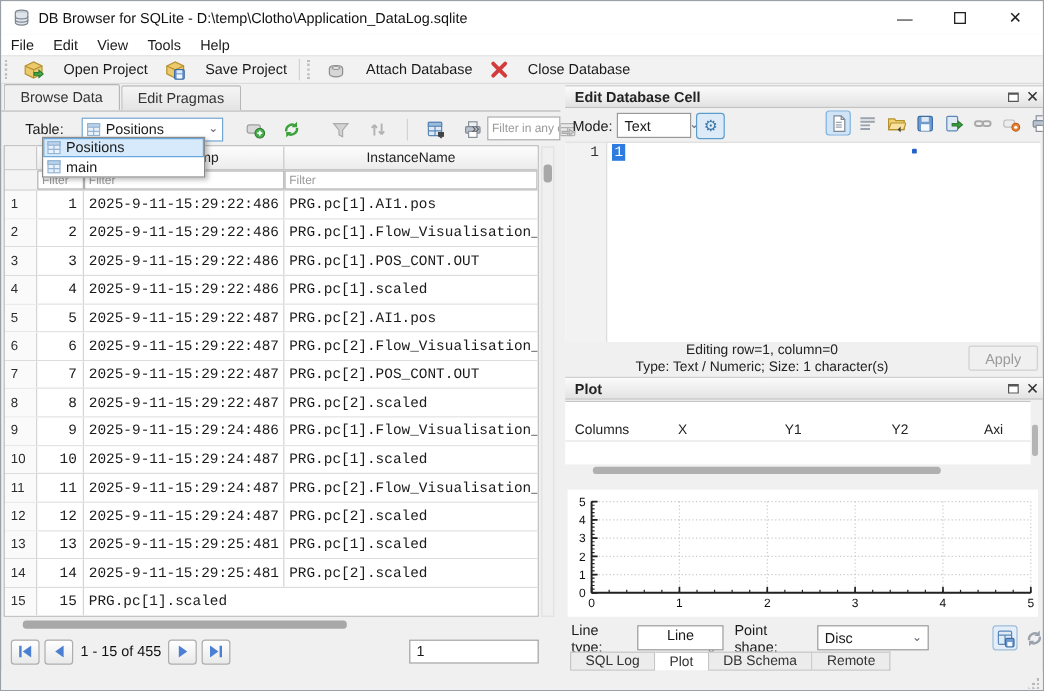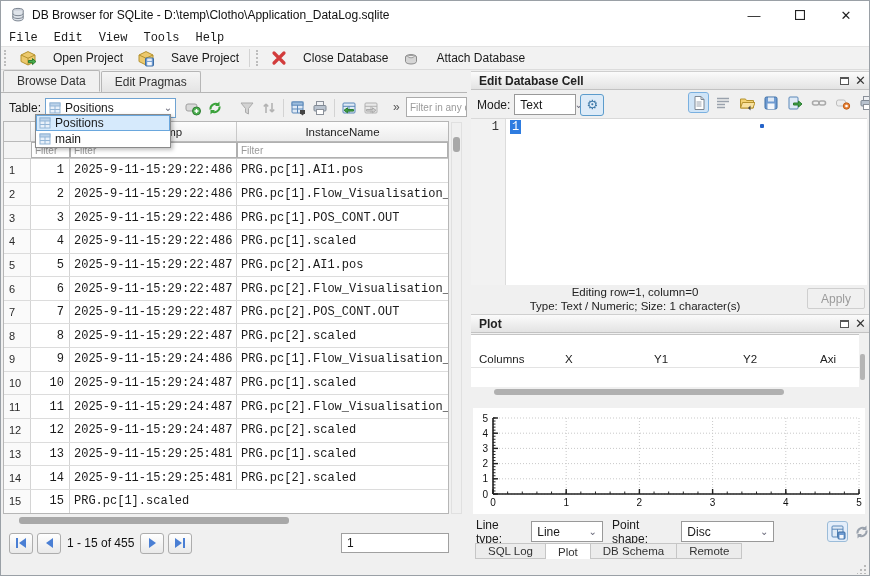--- a/index.html
+++ b/index.html
@@ -10,39 +10,39 @@
   .mono { font-family:"Liberation Mono","DejaVu Sans Mono",monospace; }
 
   
   .titlebar { left:0; top:0; width:100%; height:28px; background:#ffffff; display:flex; align-items:center; }
   .title-text { margin-left:6px; font-size:12px; color:#111; }
   .app-icon { margin-left:9px; width:16px; height:16px; }
   .win-btns { position:absolute; right:0; top:0; height:28px; display:flex; }
   .win-btn { width:46px; height:28px; display:flex; align-items:center; justify-content:center; color:#222; font-size:13px; }
 
   
-  .menubar { left:0; top:28px; width:100%; height:17px; background:#ffffff; display:flex; align-items:center;font-family:Liberation Mono, monospace; }
+  .menubar { left:0; top:28px; width:100%; height:17px; background:#ffffff; display:flex; align-items:center; }
   .menu-item { padding:0 8px; height:17px; display:flex; align-items:center; }
 
   
   .toolbar { left:0; top:45px; width:100%; height:24px; background:#f2f2f2; border-top:1px solid #e3e3e3; border-bottom:1px solid #dcdcdc; display:flex; align-items:center; }
   .tb-handle { width:4px; height:16px; border-left:2px dotted #bdbdbd; margin:0 4px 0 3px; }
   .tb-btn { display:flex; align-items:center; gap:16px; padding:0 7px; height:22px; }
   .tb-sep { width:1px; height:18px; background:#d3d3d3; margin:0 3px; }
   .ico16 { width:16px; height:16px; display:inline-block; }
   .ico18 { width:18px; height:18px; display:inline-block; }
 
   
   .tabstrip { left:2px; top:70px; height:21px; display:flex; align-items:flex-end; z-index:5; }
   .tab { height:21px; padding:0 13px; display:flex; align-items:center; border:1px solid #b6b6b6; border-bottom:none; border-radius:2px 2px 0 0; background:linear-gradient(#f5f5f5,#e4e4e4); margin-right:1px; color:#333; }
   .tab.active { background:#f0f0f0; height:22px; border-bottom:1px solid #f0f0f0; position:relative; z-index:6; }
   .pane-top-line { left:0; top:91px; width:466px; height:1px; background:#b6b6b6; z-index:4; }
 
   
-  .browse-row { left:4px; top:93px; width:466px; height:27px; display:flex; align-items:center; }
+  .browse-row { left:16px; top:93px; width:466px; height:27px; display:flex; align-items:center;gap:11px; }
   .combo { height:20px; background:#fff; border:1px solid #6fa3d2; display:flex; align-items:center; padding:0 3px; position:relative; }
   .combo .chev { margin-left:auto; color:#667; font-size:10px; padding-left:4px; }
   .tbl-ico { width:12px; height:12px; margin-right:4px; flex:0 0 auto; }
   .gbtn { width:22px; height:22px; display:flex; align-items:center; justify-content:center; }
 
   .filter-any { position:absolute; left:405px; top:96px; width:61px; height:20px; border:1px solid #ababab; background:#fff; font-size:10px; color:#9a9a9a; display:flex; align-items:center; padding:0 3px; overflow:hidden; white-space:nowrap; }
   .chevmore { position:absolute; left:392px; top:99px; color:#555; font-size:12px; }
 
   
   .grid { left:2px; top:120px; width:446px; height:393px; background:#fff; border:1px solid #b6b6b6; overflow:hidden; }
@@ -178,32 +178,32 @@
         <path d="M2 6l7 3.2L16 6M9 9.2V16" stroke="#b5922f" fill="none"></path>
         <rect x="8.5" y="9" width="8" height="8" rx="1" fill="#6f9bd1" stroke="#3c6ea5"></rect>
         <rect x="10.2" y="9.5" width="4.6" height="2.6" fill="#dfe9f5"></rect>
         <rect x="10.2" y="13" width="4.6" height="3.4" fill="#f4f7fb"></rect>
       </svg>
       <span>Save Project</span>
     </div>
     <div class="tb-sep"></div>
     <div class="tb-handle"></div>
     <div class="tb-btn">
-      <svg class="ico16" viewBox="0 0 16 16">
-        <path d="M3 3l10 10M13 3L3 13" stroke="#d23c3c" stroke-width="3.2" stroke-linecap="round"></path>
-      </svg>
-      <span>Close Database</span>
-    </div>
-    <div class="tb-btn">
       <svg class="ico18" viewBox="0 0 18 18">
         <ellipse cx="9" cy="8" rx="5.5" ry="2.4" fill="#c2c2c2" stroke="#8c8c8c"></ellipse>
         <path d="M3.5 8v4.5c0 1.4 2.5 2.5 5.5 2.5s5.5-1.1 5.5-2.5V8" fill="#d6d6d6" stroke="#8c8c8c"></path>
         <ellipse cx="9" cy="7.6" rx="3" ry="1.2" fill="#efefef" stroke="#9c9c9c"></ellipse>
       </svg>
       <span>Attach Database</span>
+    </div>
+    <div class="tb-btn">
+      <svg class="ico16" viewBox="0 0 16 16">
+        <path d="M3 3l10 10M13 3L3 13" stroke="#d23c3c" stroke-width="3.2" stroke-linecap="round"></path>
+      </svg>
+      <span>Close Database</span>
     </div>
   </div>
 
   <div class="abs pane-top-line"></div>
   <div class="abs tabstrip">
     <div class="tab active">Browse Data</div>
     <div class="tab">Edit Pragmas</div>
   </div>
 
   <div class="abs browse-row">
@@ -674,21 +674,21 @@
         <text x="17" y="86.3" text-anchor="end" font-size="10" fill="#111" font-family="Liberation Sans, sans-serif">1</text>
         <text x="17" y="71.1" text-anchor="end" font-size="10" fill="#111" font-family="Liberation Sans, sans-serif">2</text>
         <text x="17" y="55.9" text-anchor="end" font-size="10" fill="#111" font-family="Liberation Sans, sans-serif">3</text>
         <text x="17" y="40.699999999999996" text-anchor="end" font-size="10" fill="#111" font-family="Liberation Sans, sans-serif">4</text>
         <text x="17" y="25.5" text-anchor="end" font-size="10" fill="#111" font-family="Liberation Sans, sans-serif">5</text>
       </svg>
   </div>
 
   <div class="abs lt-row">
     <span style="margin-left:5px;">Line type:</span>
-    <div class="mini-combo" style="width:74px; margin-left:5px;">
+    <div class="mini-combo" style="width:74px; margin-left:5px;flex-direction:column;">
       <span>Line</span>
       <span class="chev" style="margin-left:auto;color:#667;font-size:10px;">⌄</span>
     </div>
     <span style="margin-left:9px;">Point shape:</span>
     <div class="mini-combo" style="width:96px; margin-left:5px;">
       <span>Disc</span>
       <span class="chev" style="margin-left:auto;color:#667;font-size:10px;">⌄</span>
     </div>
     <div class="cico" style="margin-left:54px;outline:1px solid #9bbcd9;background:#e4eefa;">
       <svg class="ico16" viewBox="0 0 16 16">

